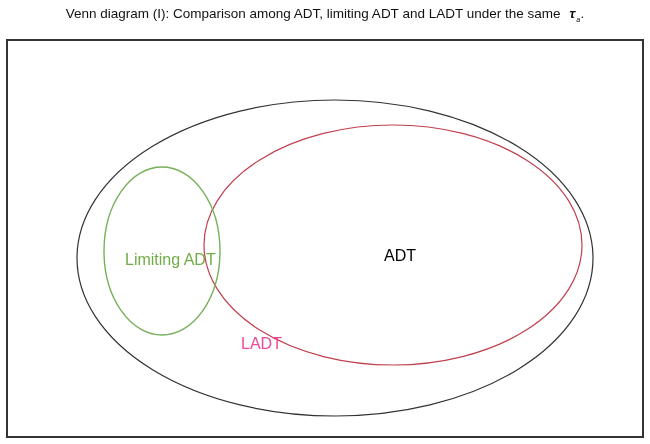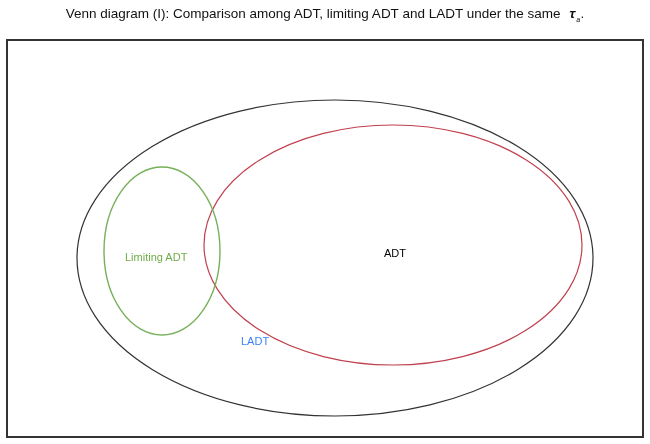--- a/index.html
+++ b/index.html
@@ -1,29 +1,29 @@
 <!DOCTYPE html>
 <html><head>
 <meta charset="utf-8">
 <style>
   html, body { margin: 0; padding: 0; background: #ffffff; }
   body { width: 650px; height: 444px; position: relative; overflow: hidden; font-family: "Liberation Sans", "DejaVu Sans", sans-serif; }
   .title { position: absolute; left: 0; top: 6px; width: 650px; text-align: center; font-size: 13.5px; color: #111; letter-spacing: 0; white-space: nowrap; }
   .title .tau { font-family: Liberation Mono, monospace; font-style: italic; font-weight: bold; font-size: 13px; margin-left: 8px; }
   .title .tau sub { font-size: 7px; font-weight: normal; }
   svg.venn { position: absolute; left: 0; top: 0; }
-  .lbl { position: absolute; font-size: 11px; white-space: nowrap; }
+  .lbl { position: absolute; font-size: 16px; white-space: nowrap; }
 </style>
 </head>
 <body>
 
 <div class="title"><span>Venn diagram (I): Comparison among ADT, limiting ADT and LADT under the same</span><span class="tau"><span>τ</span><sub>a</sub></span><span>.</span></div>
 
 <svg class="venn" width="650" height="444">
   <rect x="7" y="40" width="636" height="397" fill="none" stroke="#333" stroke-width="2"></rect>
   <ellipse cx="335" cy="258" rx="258" ry="158" fill="none" stroke="#333333" stroke-width="1.2"></ellipse>
   <ellipse cx="393" cy="245" rx="189" ry="120" fill="none" stroke="#c0404e" stroke-width="1.2"></ellipse>
   <ellipse cx="162" cy="251" rx="58" ry="84" fill="none" stroke="#77b05a" stroke-width="1.4"></ellipse>
 </svg>
 
 <div class="lbl" style="left:125px; top:251px; color:#70ad47;">Limiting ADT</div>
 <div class="lbl" style="left:384px; top:247px; color:#000000;">ADT</div>
-<div class="lbl" style="left:241px; top:335px; color:#3b82f6;">LADT</div>
+<div class="lbl" style="left:241px; top:335px; color:#ec4899;">LADT</div>
 
 </body></html>

